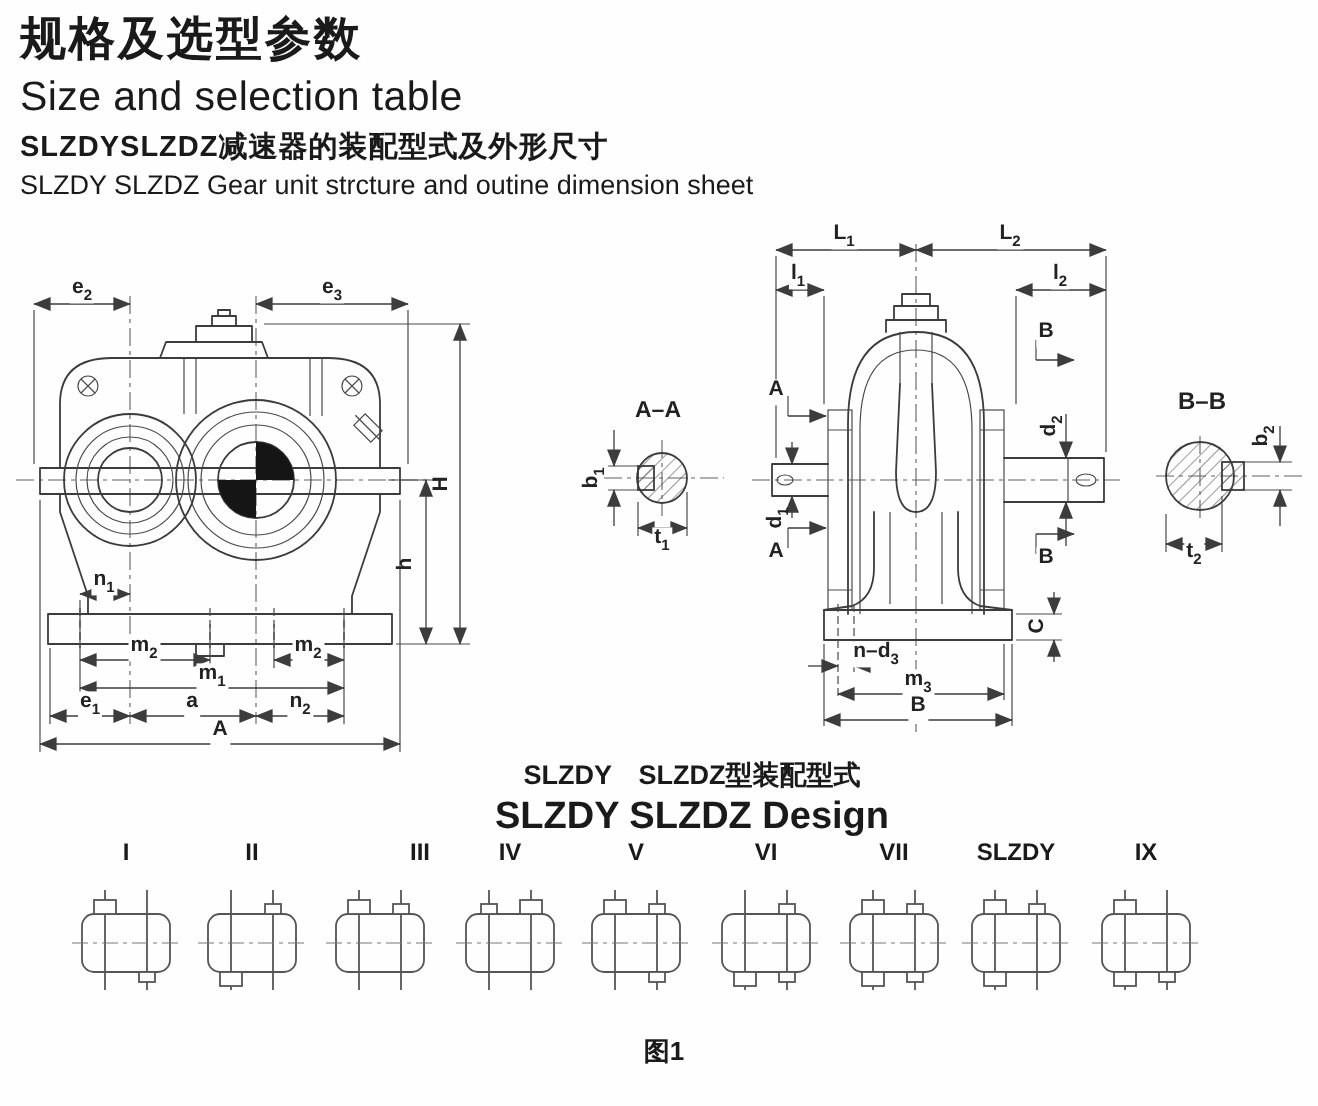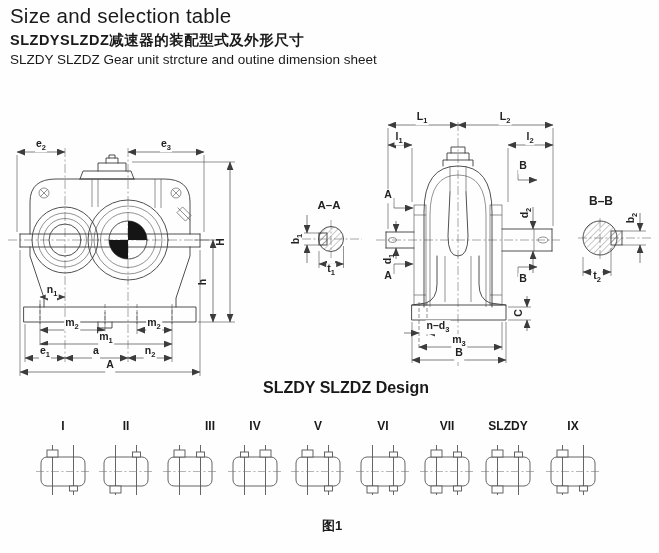--- a/index.html
+++ b/index.html
@@ -19,35 +19,36 @@
   .cl{fill:none;stroke:#606060;stroke-width:.55;stroke-dasharray:9 2.5 2 2.5;}
   .dash{stroke-dasharray:4 2;}
   .mk{fill:#3c3c3c;}
   .dark{fill:#151515;stroke:none;}
   .dim{position:absolute;transform:translate(-50%,-50%);font-weight:bold;font-size:10.5px;
        line-height:1;white-space:nowrap;background:#fefefe;padding:0 1px;color:#222;}
   .dim sub{font-size:7.5px;}
   .dim.rot{transform:translate(-50%,-50%) rotate(-90deg);background:transparent;}
   .cap{position:absolute;left:236px;top:379px;width:220px;text-align:center;}
   .cap .c1{font-size:13.5px;font-weight:bold;margin:0 0 1px 0;}
-  .cap .c2{font-size:16px;font-weight:bold;margin:0;text-align:center;}
+  .cap .c2{font-size:19px;font-weight:bold;margin:0;text-align:center;}
   .figlab{position:absolute;left:302px;top:517px;width:60px;text-align:center;
           font-size:13px;font-weight:bold;}
   .rn{position:absolute;top:419px;transform:translateX(-50%);font-weight:bold;font-size:12px;}
   .variant-icon{position:absolute;top:441px;}
   .ib{fill:none;stroke:#555;stroke-width:.9;}
   .ibox{fill:#fefefe;}
   .icl{stroke:#777;stroke-width:.55;stroke-dasharray:8 2.5 2 2.5;}
 </style>
 </head>
 <body>
 
 <div class="page">
 
   <div class="hdr">
+    <h1>规格及选型参数</h1>
     <h2>Size and selection table</h2>
     <h3>SLZDYSLZDZ减速器的装配型式及外形尺寸</h3>
     <h4>SLZDY SLZDZ Gear unit strcture and outine dimension sheet</h4>
   </div>
 
   <svg class="linework" width="659" height="553">
     <defs>
       <marker id="ah" viewBox="0 0 10 8" refX="9.5" refY="4" markerWidth="9" markerHeight="7" orient="auto-start-reverse" markerUnits="userSpaceOnUse">
         <path d="M0,0 L10,4 L0,8 Z" class="mk"></path>
       </marker>
@@ -209,20 +210,21 @@
   <span class="dim rot" style="left:520px;top:313px"><span>C</span><sub></sub></span>
   <span class="dim" style="left:438px;top:327px"><span>n–d</span><sub>3</sub></span>
   <span class="dim" style="left:459px;top:341px"><span>m</span><sub>3</sub></span>
   <span class="dim" style="left:459px;top:354px"><span>B</span><sub></sub></span>
 
   <span class="dim" style="left:601px;top:202px;font-size:12px"><span>B–B</span><sub></sub></span>
   <span class="dim rot" style="left:632px;top:218px"><span>b</span><sub>2</sub></span>
   <span class="dim" style="left:597px;top:277px"><span>t</span><sub>2</sub></span>
 
   <div class="cap">
+    <p class="c1">SLZDY　SLZDZ型装配型式</p>
     <p class="c2">SLZDY SLZDZ Design</p>
   </div>
 
   <div id="designs">
       <span class="rn" style="left: 63px;">I</span>
       <svg width="56" height="58" class="variant-icon" style="left: 35px;">
         <line x1="17.5" y1="4" x2="17.5" y2="54" class="ib"></line>
         <line x1="38.5" y1="4" x2="38.5" y2="54" class="ib"></line>
         <rect x="6" y="16" width="44" height="29" rx="6" class="ib"></rect>
         <line x1="1" y1="30.5" x2="55" y2="30.5" class="icl"></line>

